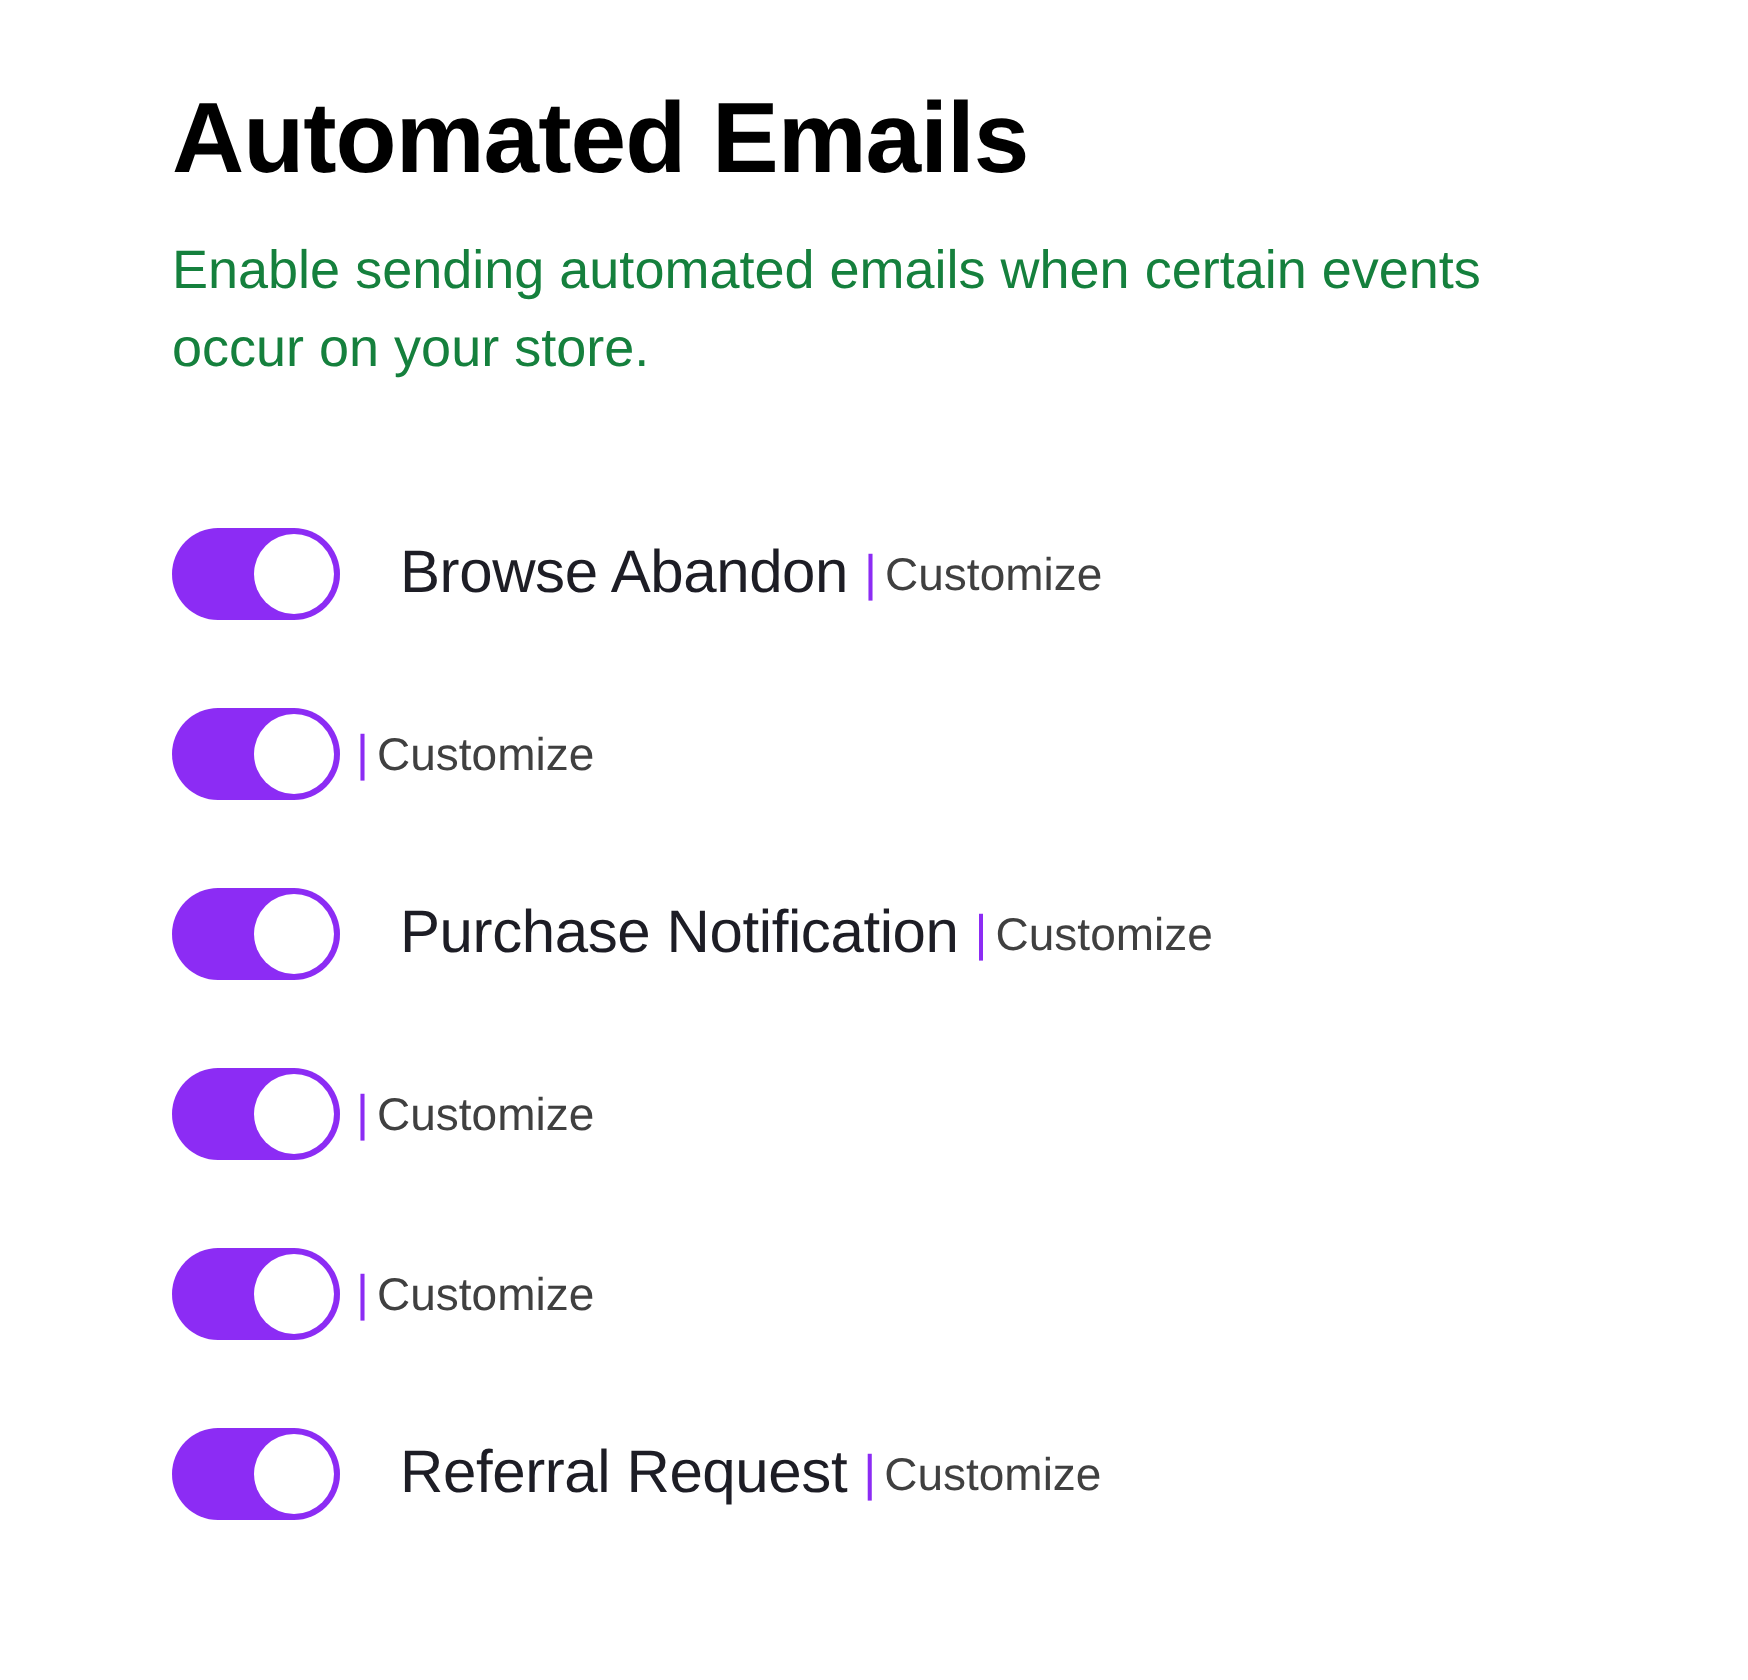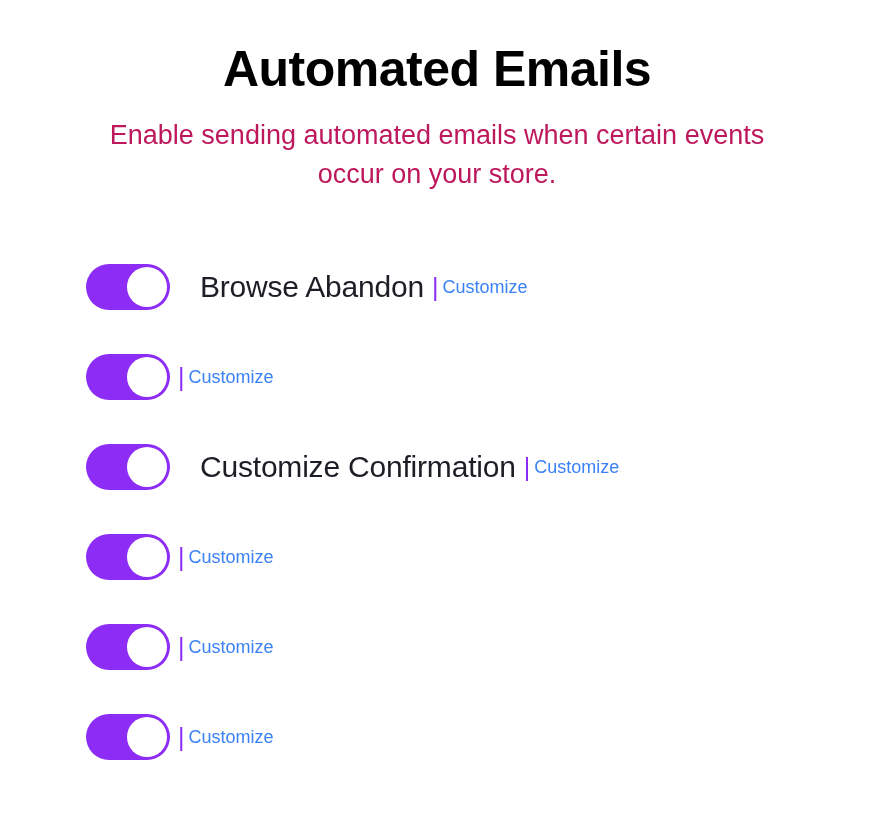--- a/index.html
+++ b/index.html
@@ -1,38 +1,37 @@
 <!DOCTYPE html>
 <html><head>
   <meta charset="utf-8">
   <style>
     * {
       margin: 0;
       padding: 0;
       box-sizing: border-box;
-      text-align: center;
     }
     body {
       font-family: -apple-system, BlinkMacSystemFont, "Segoe UI", Helvetica, Arial, sans-serif;
       background: #ffffff;
       width: 874px;
       height: 840px;
       padding: 40px 86px;
     }
     .title {
       font-size: 50px;
       font-weight: 700;
       color: #000000;
       letter-spacing: -0.5px;
       margin-bottom: 18px;
     }
     .subtitle {
       font-size: 27px;
       font-weight: 400;
-      color: #be185d;
+      color: #15803d;
       line-height: 1.45;
       margin-bottom: 70px;
     }
     .toggle-list {
       display: flex;
       flex-direction: column;
       gap: 44px;
     }
     .toggle-row {
       display: flex;
@@ -64,22 +63,22 @@
       letter-spacing: -0.2px;
     }
     .sep {
       color: #8c2cf4;
       font-size: 25px;
       font-weight: 400;
       margin-left: 8px;
       margin-right: 4px;
     }
     .customize-link {
-      color: #3b82f6;
-      font-size: 18px;
+      color: #404040;
+      font-size: 23px;
       font-weight: 400;
       text-decoration: none;
       cursor: pointer;
     }
   </style>
 </head>
 <body>
 
 <h1 class="title">Automated Emails</h1>
 <p class="subtitle">Enable sending automated emails when certain events occur on your store.</p>
@@ -100,21 +99,21 @@
       <div class="toggle-knob"></div>
     </div>
     <span class="sep">|</span>
     <a class="customize-link">Customize</a>
   </div>
 
   <div class="toggle-row">
     <div class="toggle-switch">
       <div class="toggle-knob"></div>
     </div>
-    <span class="toggle-label">Customize Confirmation</span>
+    <span class="toggle-label">Purchase Notification</span>
     <span class="sep">|</span>
     <a class="customize-link">Customize</a>
   </div>
 
   <div class="toggle-row">
     <div class="toggle-switch">
       <div class="toggle-knob"></div>
     </div>
     <span class="sep">|</span>
     <a class="customize-link">Customize</a>
@@ -125,17 +124,18 @@
       <div class="toggle-knob"></div>
     </div>
     <span class="sep">|</span>
     <a class="customize-link">Customize</a>
   </div>
 
   <div class="toggle-row">
     <div class="toggle-switch">
       <div class="toggle-knob"></div>
     </div>
+    <span class="toggle-label">Referral Request</span>
     <span class="sep">|</span>
     <a class="customize-link">Customize</a>
   </div>
 
 </div>
 
 </body></html>

